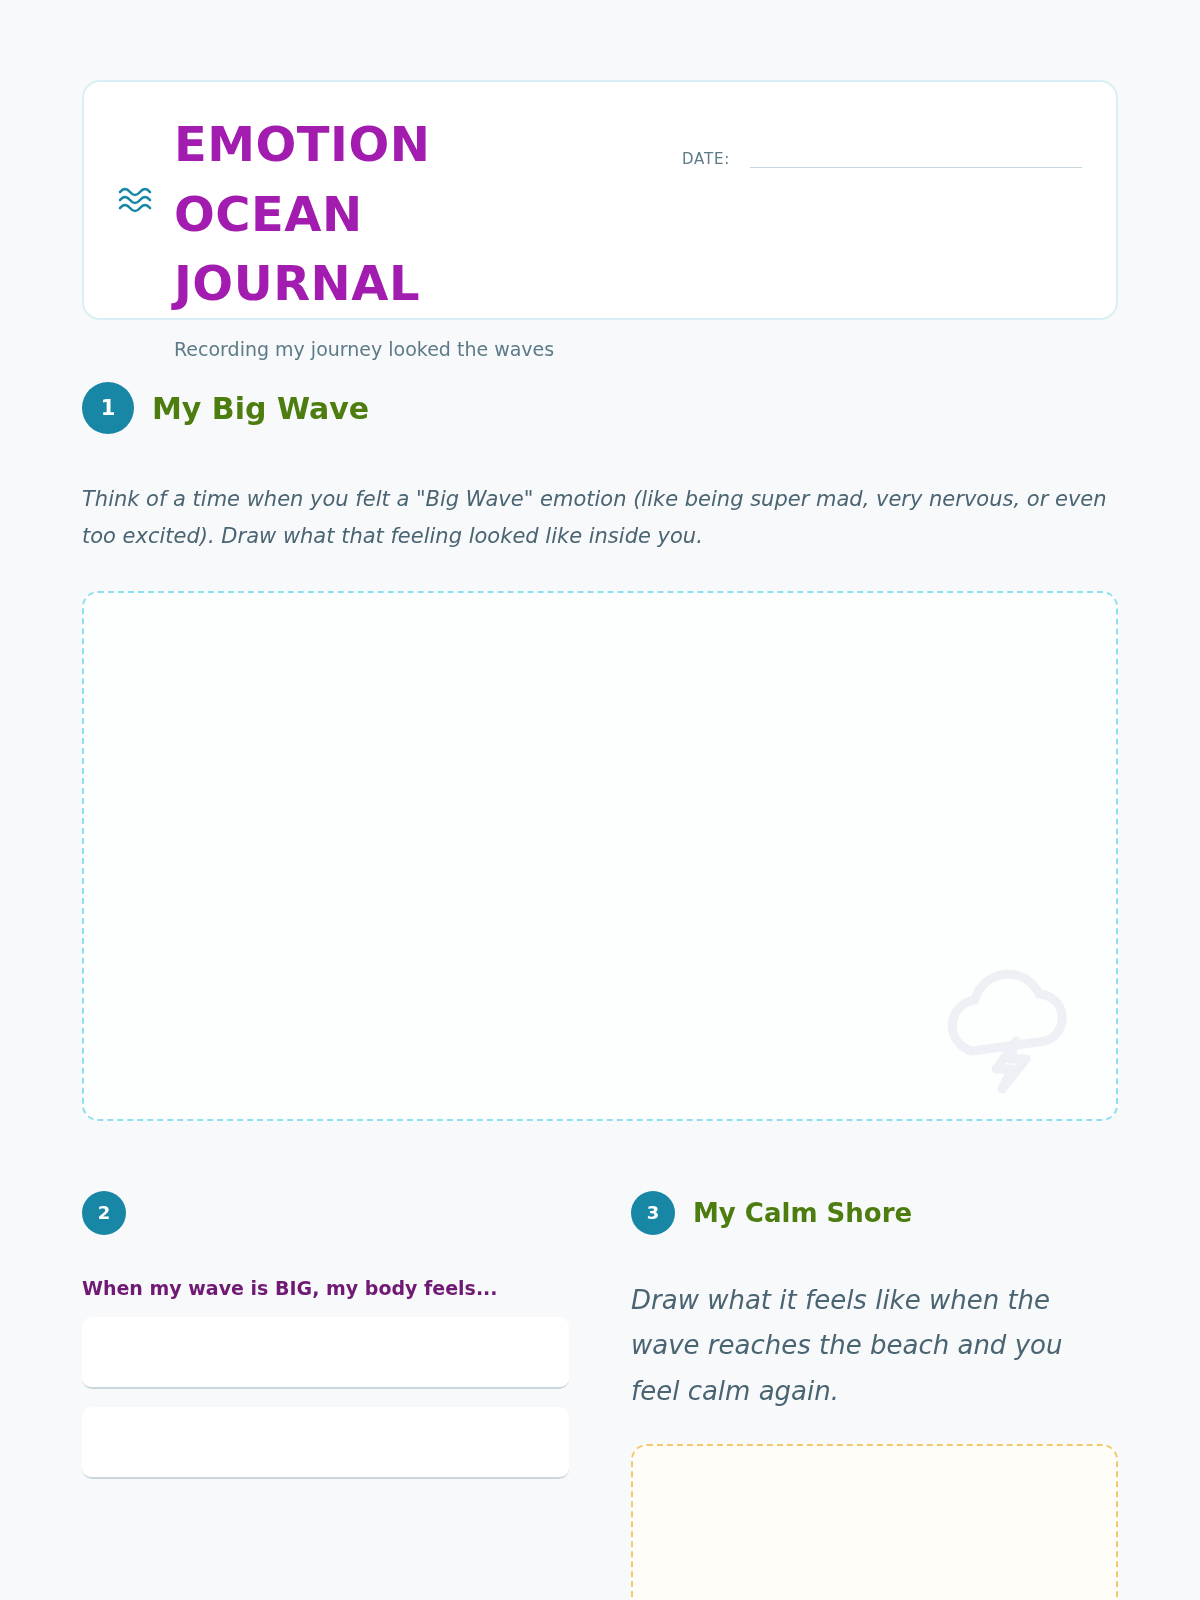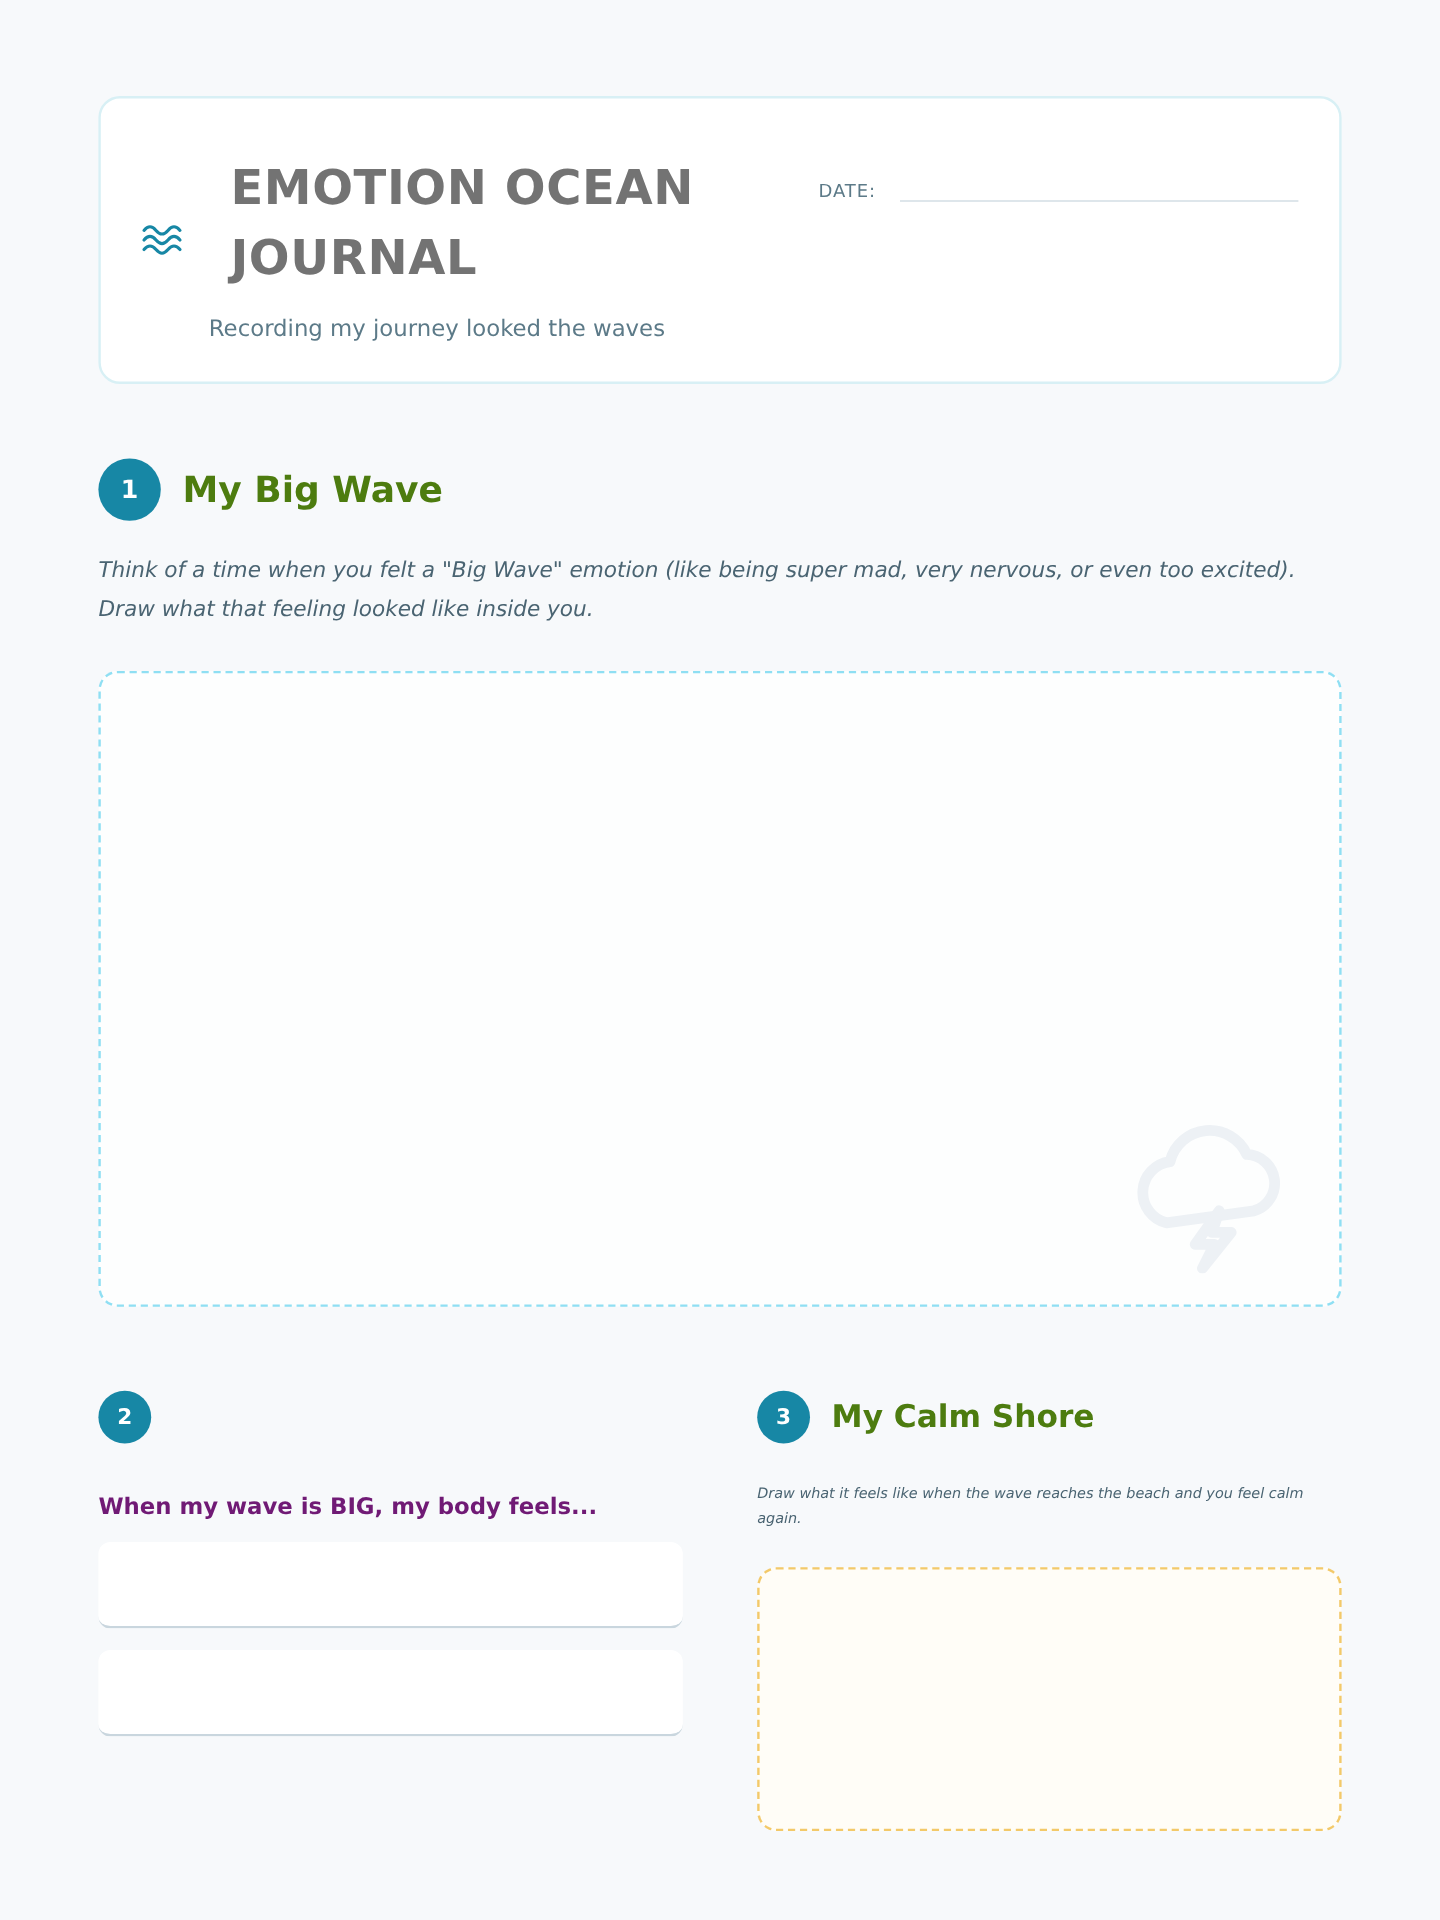--- a/index.html
+++ b/index.html
@@ -36,26 +36,26 @@
     flex: 1;
     min-width: 0;
   }
   .wave-icon {
     margin-top: 74px;
     margin-right: 16px;
     flex: 0 0 auto;
   }
   .title-block { min-width: 0; }
   .journal-title {
-    font-size: 40px;
-    font-weight: bold;
-    color: #737373;
+    font-size: 48px;
+    font-weight: bold;
+    color: #a21caf;
     letter-spacing: 0.5px;
     line-height: 1.45;
-    margin: 18px;
+    margin: 0;
     max-width: 420px;
   }
   .journal-subtitle {
     font-size: 19px;
     color: #5c7a88;
     margin-top: 18px;
     line-height: 1.3;
   }
   .header-right {
     width: 400px;
@@ -107,30 +107,30 @@
     height: 44px;
     font-size: 18px;
   }
   .section-title {
     font-size: 30px;
     font-weight: bold;
     color: #4d7c0f;
   }
   .section-title.small { font-size: 26px; }
   .prompt {
-    font-size: 18px;
+    font-size: 21px;
     font-style: italic;
     color: #4a6472;
     line-height: 1.75;
-    margin-top: 26px;
+    margin-top: 47px;
   }
   .prompt.small {
-    font-size: 12px;
+    font-size: 26px;
     line-height: 1.75;
-    margin-top: 31px;
+    margin-top: 43px;
   }
 
   .draw-box {
     margin-top: 36px;
     border: 2px dashed #8fdff3;
     border-radius: 16px;
     background: #fdfefe;
     height: 530px;
     position: relative;
     overflow: hidden;

